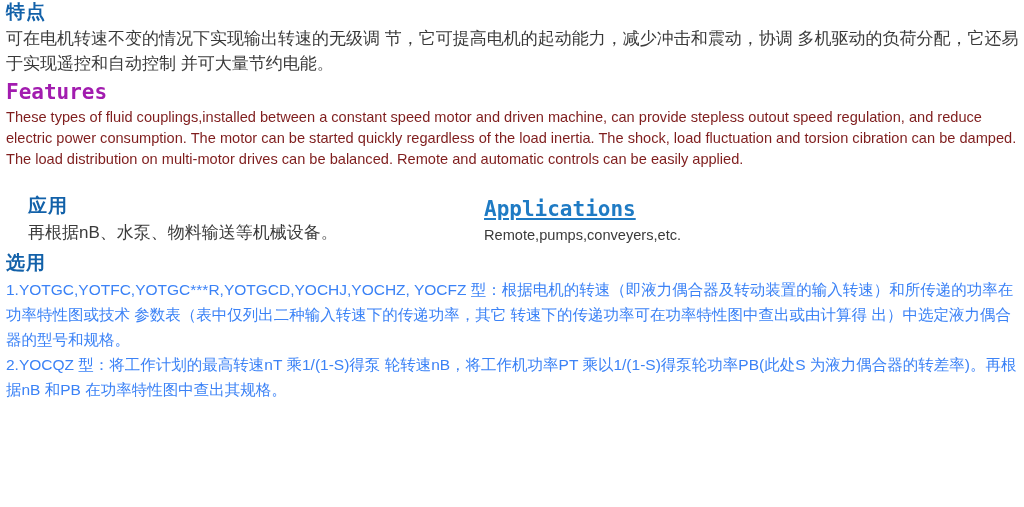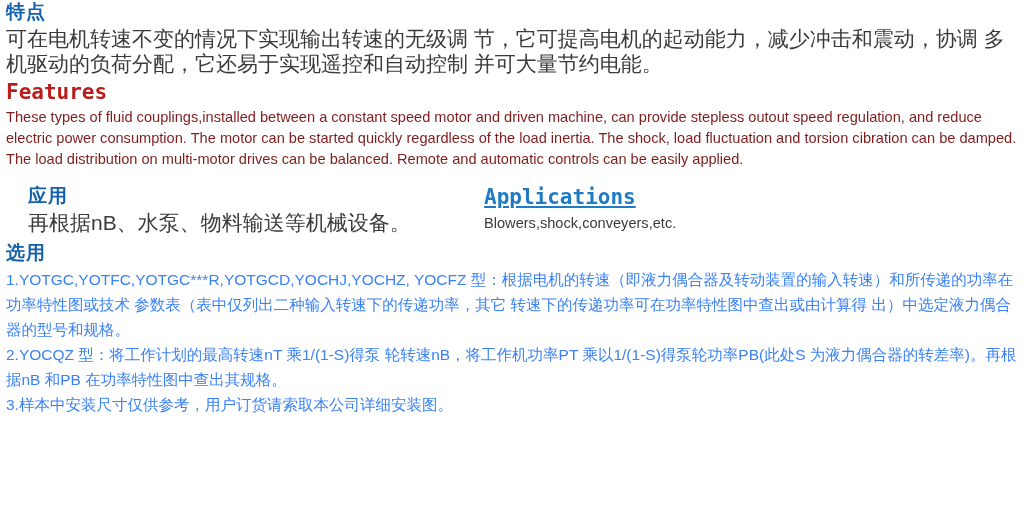--- a/index.html
+++ b/index.html
@@ -26,48 +26,48 @@
   }
   .heading-cn {
     color: #1261a9;
     font-weight: bold;
     font-size: 19px;
     line-height: 24px;
     margin: 0 0 2px 0;
     letter-spacing: 1px;
   }
   .heading-en {
-    color: #b91c1c;
+    color: #a21caf;
     font-weight: bold;
     font-size: 21px;
     line-height: 25px;
     margin: 0 0 2px 0;
     font-family: "DejaVu Sans Mono", monospace;
     letter-spacing: 0px;
   }
   .body-cn {
     color: #3a3a3a;
-    font-size: 21px;
+    font-size: 17px;
     line-height: 25px;
     margin: 0;
     text-align: left;
   }
   .body-en {
     color: #7f1d1d;
     font-size: 14.6px;
     line-height: 21px;
     margin: 0;
   }
   .block-features {
     margin-top: 4px;
   }
   .row-apps {
     display: flex;
-    align-items: flex-start;
-    margin-top: 2px;
+    align-items: flex-end;
+    margin-top: 12px;
     padding-left: 28px;
   }
   .col-left {
     width: 450px;
     flex: 0 0 450px;
   }
   .col-right {
     flex: 1 1 auto;
     padding-left: 6px;
   }
@@ -112,26 +112,25 @@
 
   <div class="spacer-md"></div>
 
   <div class="section row-apps">
     <div class="col-left">
       <div class="heading-cn">应用</div>
       <p class="body-cn">再根据nB、水泵、物料输送等机械设备。</p>
     </div>
     <div class="col-right">
       <div class="apps-en-head">Applications</div>
-      <p class="apps-en-body">Blowers,shock,conveyers,etc.</p>
+      <p class="apps-en-body">Remote,pumps,conveyers,etc.</p>
     </div>
   </div>
 
   <div class="spacer-sm"></div>
 
   <div class="section">
     <div class="heading-cn">选用</div>
     <p class="sel-line">1.YOTGC,YOTFC,YOTGC***R,YOTGCD,YOCHJ,YOCHZ, YOCFZ 型：根据电机的转速（即液力偶合器及转动装置的输入转速）和所传递的功率在功率特性图或技术 参数表（表中仅列出二种输入转速下的传递功率，其它 转速下的传递功率可在功率特性图中查出或由计算得 出）中选定液力偶合器的型号和规格。</p>
     <p class="sel-line">2.YOCQZ 型：将工作计划的最高转速nT 乘1/(1-S)得泵 轮转速nB，将工作机功率PT 乘以1/(1-S)得泵轮功率PB(此处S 为液力偶合器的转差率)。再根据nB 和PB 在功率特性图中查出其规格。</p>
-    <p class="sel-line">3.样本中安装尺寸仅供参考，用户订货请索取本公司详细安装图。</p>
   </div>
 
 </div>
 
 </body></html>

